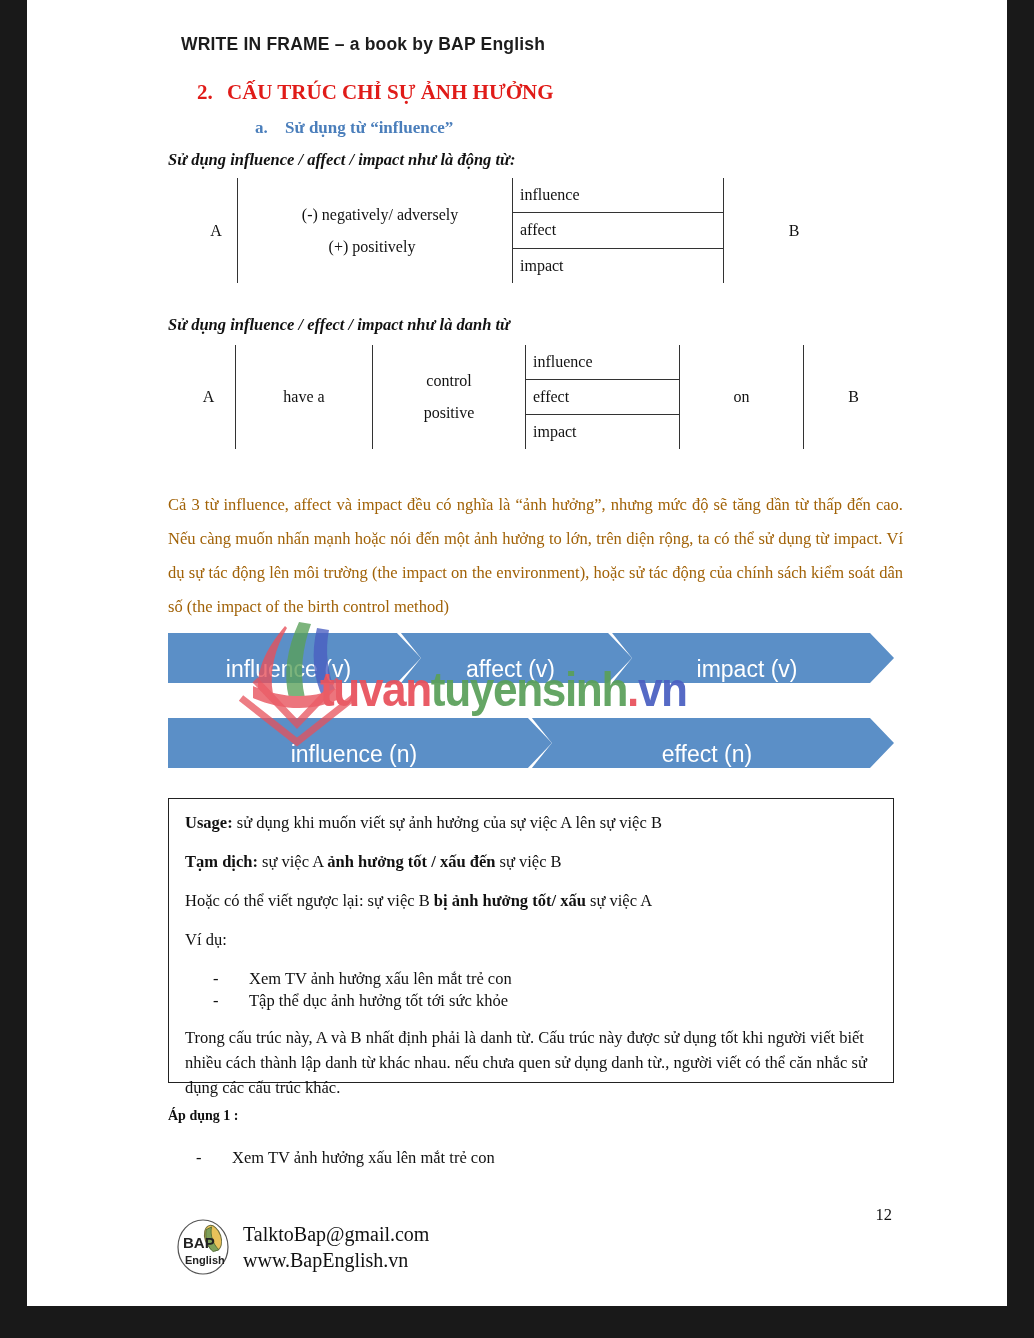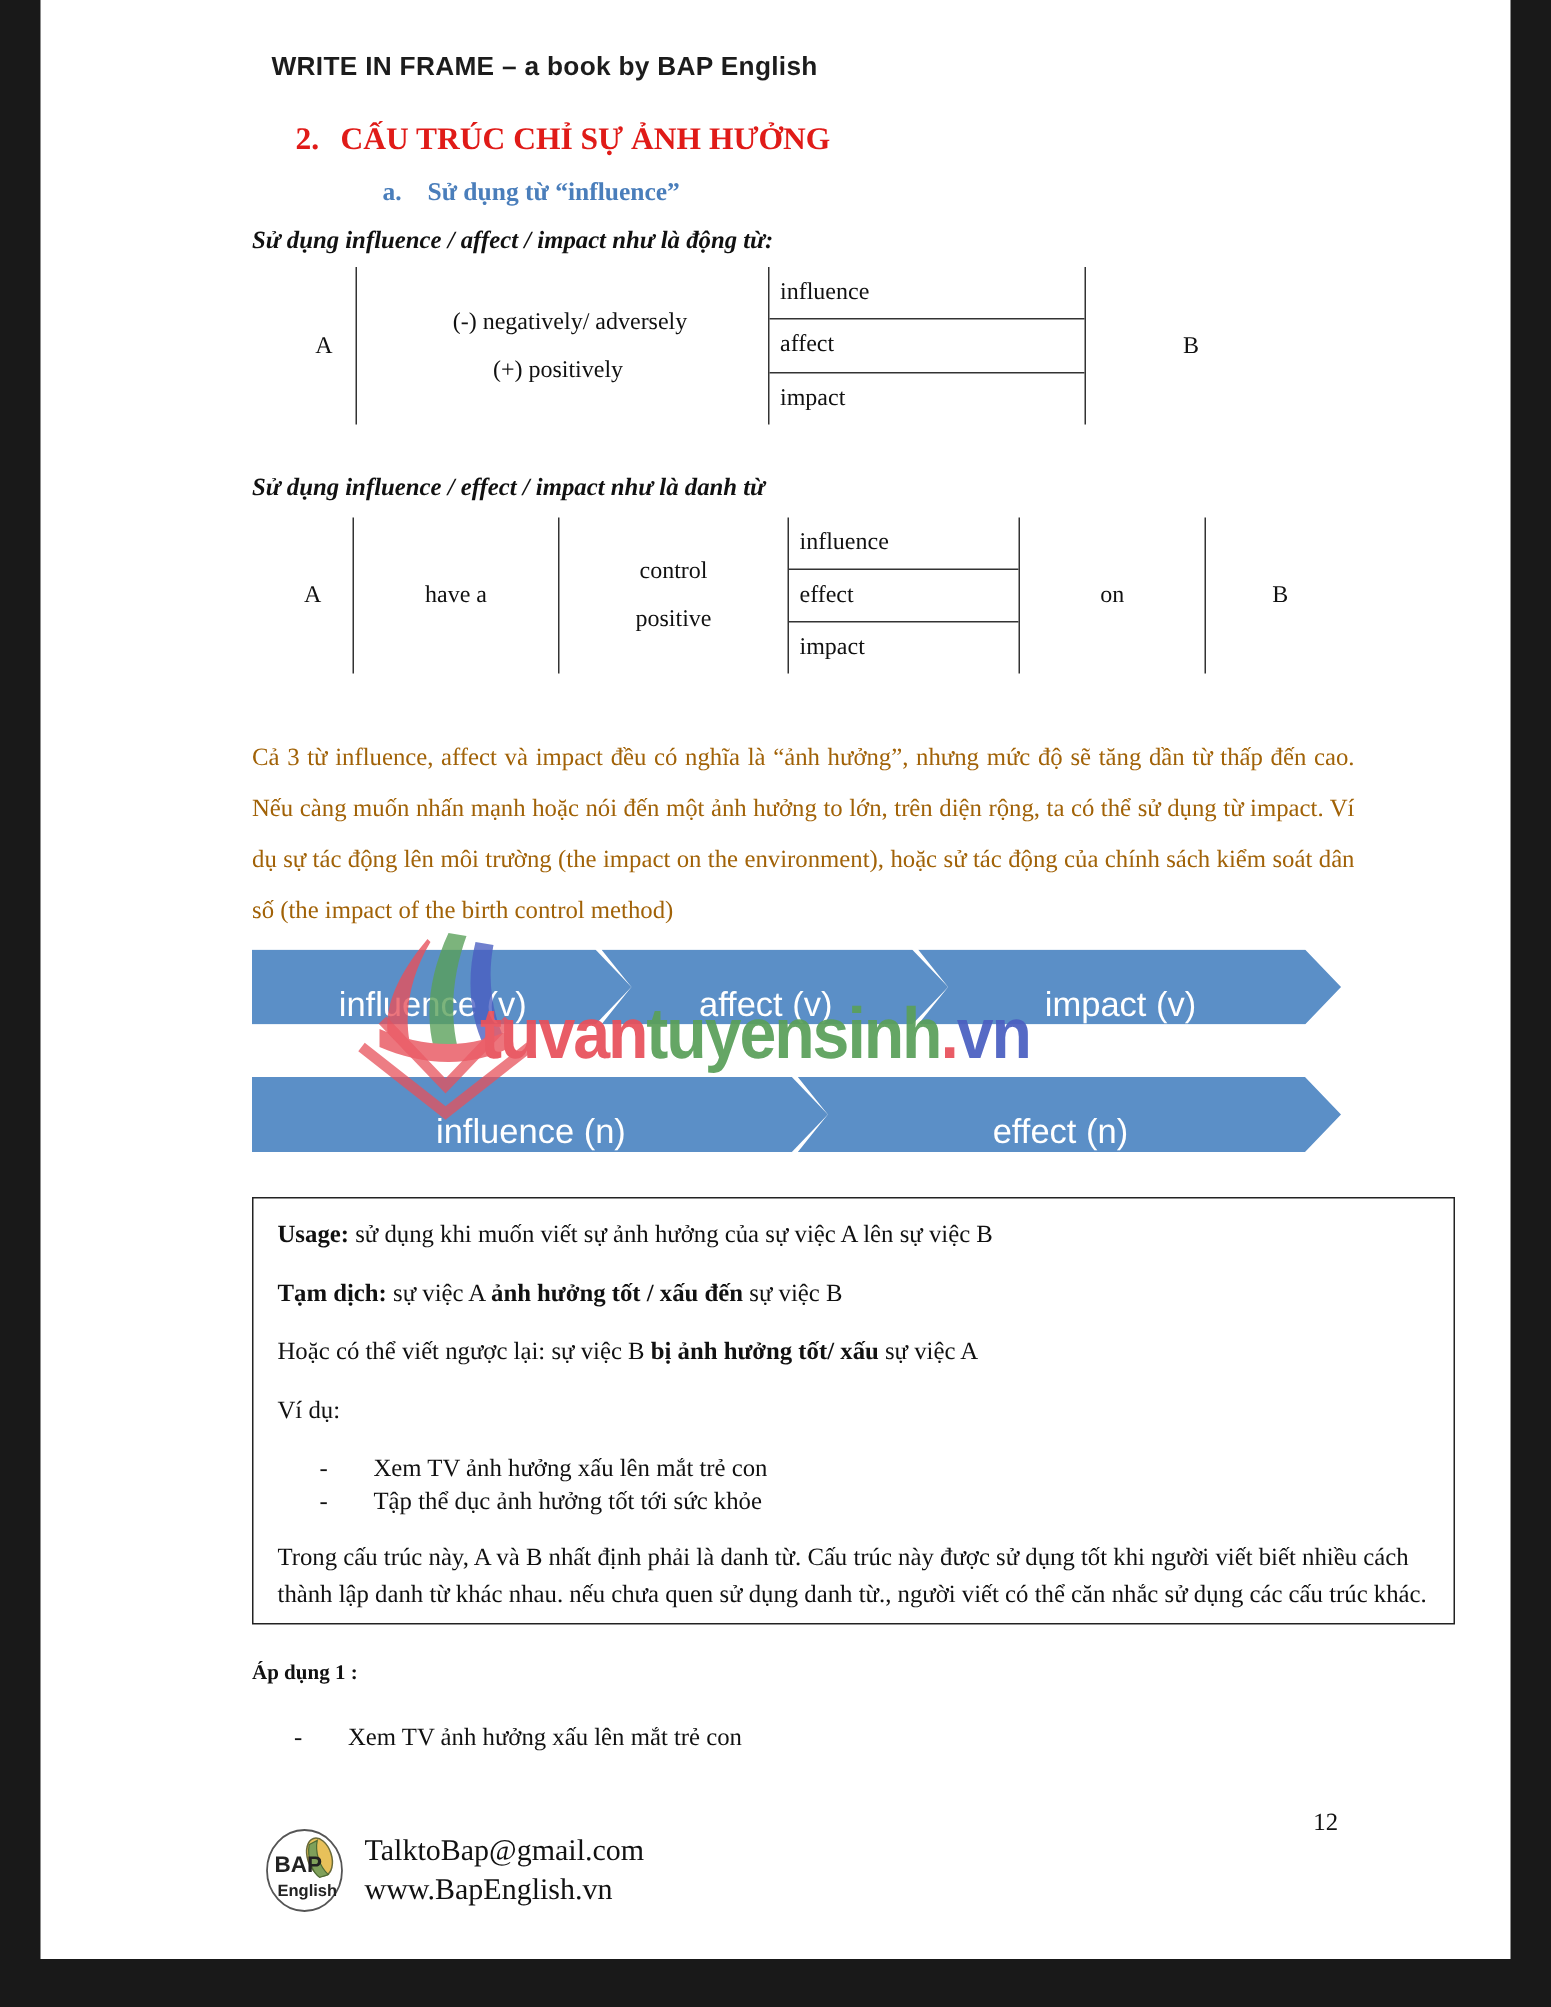--- a/index.html
+++ b/index.html
@@ -190,21 +190,21 @@
   }
   .wm-r { color: #e8505b; }
   .wm-g { color: #5aa05a; }
   .wm-b { color: #4a5fc1; }
 
   
   #usagebox {
     position: absolute;
     left: 141px;
     top: 798px;
-    width: 802px;
+    width: 726px;
     height: 285px;
     border: 1.4px solid #222;
     box-sizing: border-box;
     padding: 14px 16px 10px 16px;
     font-family: "Liberation Serif", serif;
     font-size: 16.5px;
     color: #111;
   }
   #usagebox p { margin: 0 0 19px 0; }
   #usagebox .tight { margin-bottom: 0; line-height: 25px; }

